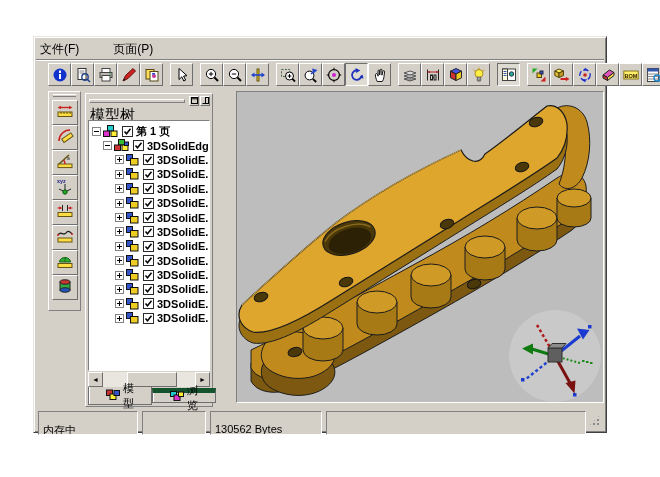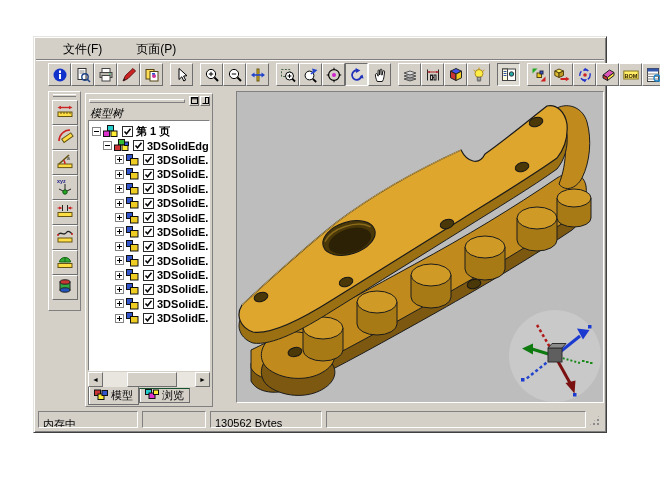--- a/index.html
+++ b/index.html
@@ -3,21 +3,21 @@
 <meta charset="utf-8">
 <style>
   html,body{margin:0;padding:0;background:#ffffff;width:660px;height:477px;overflow:hidden;
     font-family:"Liberation Sans",sans-serif;-webkit-font-smoothing:none;}
   *{box-sizing:border-box;}
   .window{position:absolute;left:33px;top:36px;width:574px;height:397px;background:#d4d0c8;
     border:1px solid #404040;border-top-color:#e6e4de;border-left-color:#e6e4de;
     box-shadow:inset 1px 1px 0 #ffffff, inset -1px -1px 0 #808080;}
   
   .menubar{position:absolute;top:2px;left:2px;right:2px;height:20px;display:flex;align-items:center;
-    padding-left:10px;gap:26px;font-size:12px;color:#000;margin-left:13px;}
+    gap:26px;font-size:12px;color:#000;}
   .menu-item{padding:1px 4px;cursor:default;}
   
   .toolbar{position:absolute;top:22px;left:2px;right:2px;height:30px;border-top:1px solid #808080;
     box-shadow:inset 0 1px 0 #ffffff;display:flex;align-items:center;padding-left:12px;}
   .tbtn{width:23px;height:23px;flex:none;background:#d4d0c8;border:1px solid;
     border-color:#ffffff #6e6e6e #6e6e6e #ffffff;display:flex;align-items:center;justify-content:center;padding:0;}
   .tbtn.pressed{border-color:#6e6e6e #ffffff #ffffff #6e6e6e;background:#dedbd2;}
   .tbtn svg{display:block;}
   .tsep{width:7px;flex:none;height:1px;}
   
@@ -28,53 +28,53 @@
   .vgrip{height:3px;margin:0 4px 3px 4px;border-top:1px solid #ffffff;border-bottom:1px solid #808080;}
   .vbtn{display:flex;align-items:center;justify-content:center;width:26px;height:25px;margin:0 auto;
     background:#d4d0c8;border:1px solid;border-color:#ffffff #6e6e6e #6e6e6e #ffffff;padding:0;}
   
   .treepanel{position:absolute;left:49px;top:4px;width:128px;height:314px;background:#d4d0c8;
     border:1px solid;border-color:#ffffff #808080 #808080 #ffffff;display:flex;flex-direction:column;}
   .panelbar{height:11px;display:flex;align-items:center;padding:2px 2px 0 3px;gap:1px;}
   .panelgrip{flex:1;height:4px;border:1px solid;border-color:#ffffff #808080 #808080 #ffffff;margin-right:3px;}
   .pbtn{width:10px;height:10px;background:#d4d0c8;border:1px solid;border-color:#ffffff #6e6e6e #6e6e6e #ffffff;
     padding:0;display:flex;align-items:center;justify-content:center;}
-  .panelheader{height:15px;font-size:11px;padding:1px 0 0 4px;color:#000;font-style:italic;}
+  .panelheader{height:15px;font-size:15px;padding:1px 0 0 4px;color:#000;}
   .tree{flex:1;margin:0 2px;background:#ffffff;border:1px solid;border-color:#808080 #ffffff #ffffff #808080;
     overflow:hidden;padding:3px 0 0 2px;}
   .trow{display:flex;align-items:center;height:14.4px;white-space:nowrap;}
   .lv0{padding-left:1px}.lv1{padding-left:12px}.lv2{padding-left:24px}
   .exp{width:9px;height:9px;border:1px solid #848484;background:#fff;position:relative;flex:none;margin-right:2px;}
   .exp::before{content:"";position:absolute;left:1px;right:1px;top:3px;height:1px;background:#000;}
   .exp.plus::after{content:"";position:absolute;top:1px;bottom:1px;left:3px;width:1px;background:#000;}
   .nicon{flex:none;margin-right:2px;display:flex;}
   .cb{width:11px;height:11px;border:1px solid #2a2a2a;background:#fff;flex:none;margin:0 3px 0 2px;
     display:flex;align-items:center;justify-content:center;}
   .lbl{font-size:11px;color:#000;font-weight:bold;}
   
   .hscroll{height:15px;margin:1px 2px 0 2px;display:flex;}
   .harrow{width:15px;height:15px;background:#d4d0c8;border:1px solid;border-color:#ffffff #6e6e6e #6e6e6e #ffffff;
     font-size:7px;line-height:12px;text-align:center;padding:0;color:#000;}
   .htrack{flex:1;position:relative;background:#e9e6df;}
   .hthumb{position:absolute;left:24px;top:0;width:50px;height:15px;background:#d4d0c8;
     border:1px solid;border-color:#ffffff #6e6e6e #6e6e6e #ffffff;}
   
   .tabs{height:19px;display:flex;align-items:flex-start;padding-left:2px;}
-  .tab{display:flex;align-items:center;gap:3px;font-size:11px;padding:0 5px;background:#d4d0c8;
+  .tab{display:flex;align-items:center;gap:3px;font-size:11px;padding:0 17px;background:#d4d0c8;
     border:1px solid #6e6e6e;border-top:none;box-shadow:inset 1px 0 0 #ffffff;height:17px;}
   .tab.active{height:18px;position:relative;z-index:2;}
-  .tab.inactive{height:15px;margin-top:1px;border-top:1px solid #14532d;}
+  .tab.inactive{height:15px;margin-top:1px;border-top:5px solid #14532d;}
   
   .viewport{position:absolute;left:200px;top:2px;width:368px;height:312px;background:#bdbdbd;
     border:1px solid;border-color:#808080 #ffffff #ffffff #808080;}
   .viewport svg{display:block;}
   
   .statusbar{position:absolute;left:2px;right:2px;bottom:2px;height:22px;}
   .sfield{position:absolute;top:3px;height:17px;border:1px solid;border-color:#808080 #ffffff #ffffff #808080;
-    font-size:11px;padding:5px 4px;background:#d4d0c8;color:#000;overflow:hidden;white-space:nowrap;}
+    font-size:11px;padding:11px 4px;background:#d4d0c8;color:#000;overflow:hidden;white-space:nowrap;}
   .sgrip{position:absolute;right:3px;top:6px;width:13px;height:13px;
     background-image:radial-gradient(#8a8a8a 1px, transparent 1.1px);background-size:4px 4px;
     clip-path:polygon(100% 0,100% 100%,0 100%);}
 </style>
 </head>
 <body>
 
 <div class="window">
 
   <div class="menubar">

